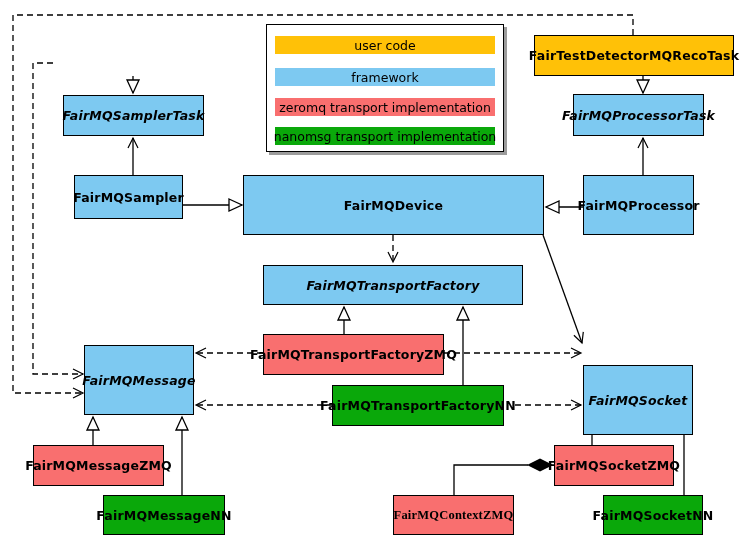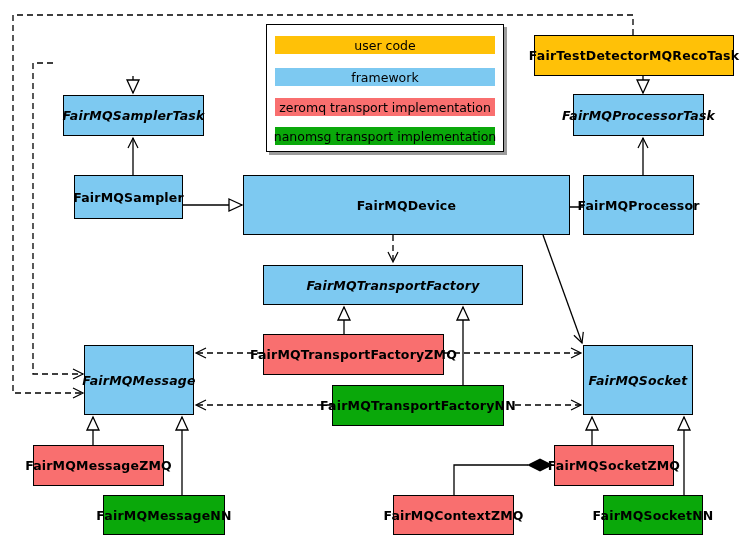--- a/index.html
+++ b/index.html
@@ -82,35 +82,35 @@
   <div class="node abstract" style="left: 63px; top: 95px; width: 141px; height: 41px; background: rgb(125, 201, 241);">FairMQSamplerTask</div>
 
   <div class="node" style="left: 74px; top: 175px; width: 109px; height: 44px; background: rgb(125, 201, 241);">FairMQSampler</div>
 
   <div class="node" style="left: 534px; top: 35px; width: 200px; height: 41px; background: rgb(255, 193, 7);">FairTestDetectorMQRecoTask</div>
 
   <div class="node abstract" style="left: 573px; top: 94px; width: 131px; height: 42px; background: rgb(125, 201, 241);">FairMQProcessorTask</div>
 
   <div class="node" style="left: 583px; top: 175px; width: 111px; height: 60px; background: rgb(125, 201, 241);">FairMQProcessor</div>
 
-  <div class="node" style="left: 243px; top: 175px; width: 327px; height: 60px; background: rgb(125, 201, 241);">FairMQDevice</div>
+  <div class="node" style="left: 243px; top: 175px; width: 301px; height: 60px; background: rgb(125, 201, 241);">FairMQDevice</div>
 
   <div class="node abstract" style="left: 263px; top: 265px; width: 260px; height: 40px; background: rgb(125, 201, 241);">FairMQTransportFactory</div>
 
   <div class="node" style="left: 263px; top: 334px; width: 181px; height: 41px; background: rgb(249, 111, 111);">FairMQTransportFactoryZMQ</div>
 
   <div class="node" style="left: 332px; top: 385px; width: 172px; height: 41px; background: rgb(10, 168, 10);">FairMQTransportFactoryNN</div>
 
   <div class="node abstract" style="left: 84px; top: 345px; width: 110px; height: 70px; background: rgb(125, 201, 241);">FairMQMessage</div>
 
-  <div class="node abstract" style="left: 583px; top: 345px; width: 110px; height: 70px; background: rgb(125, 201, 241);">FairMQSocket</div>
+  <div class="node abstract" style="left: 583px; top: 365px; width: 110px; height: 70px; background: rgb(125, 201, 241);">FairMQSocket</div>
 
   <div class="node" style="left: 33px; top: 445px; width: 131px; height: 41px; background: rgb(249, 111, 111);">FairMQMessageZMQ</div>
 
   <div class="node" style="left: 103px; top: 495px; width: 122px; height: 40px; background: rgb(10, 168, 10);">FairMQMessageNN</div>
 
-  <div class="node" style="left: 393px; top: 495px; width: 121px; height: 40px; background: rgb(249, 111, 111);">FairMQContextZMQ</div>
+  <div class="node" style="left: 393px; top: 495px; width: 121px; height: 40px; background: rgb(249, 111, 111); font-family: Liberation Serif, serif;">FairMQContextZMQ</div>
 
   <div class="node" style="left: 554px; top: 445px; width: 120px; height: 41px; background: rgb(249, 111, 111);">FairMQSocketZMQ</div>
 
   <div class="node" style="left: 603px; top: 495px; width: 100px; height: 40px; background: rgb(10, 168, 10);">FairMQSocketNN</div>
 
 </div>
 
 </body></html>

